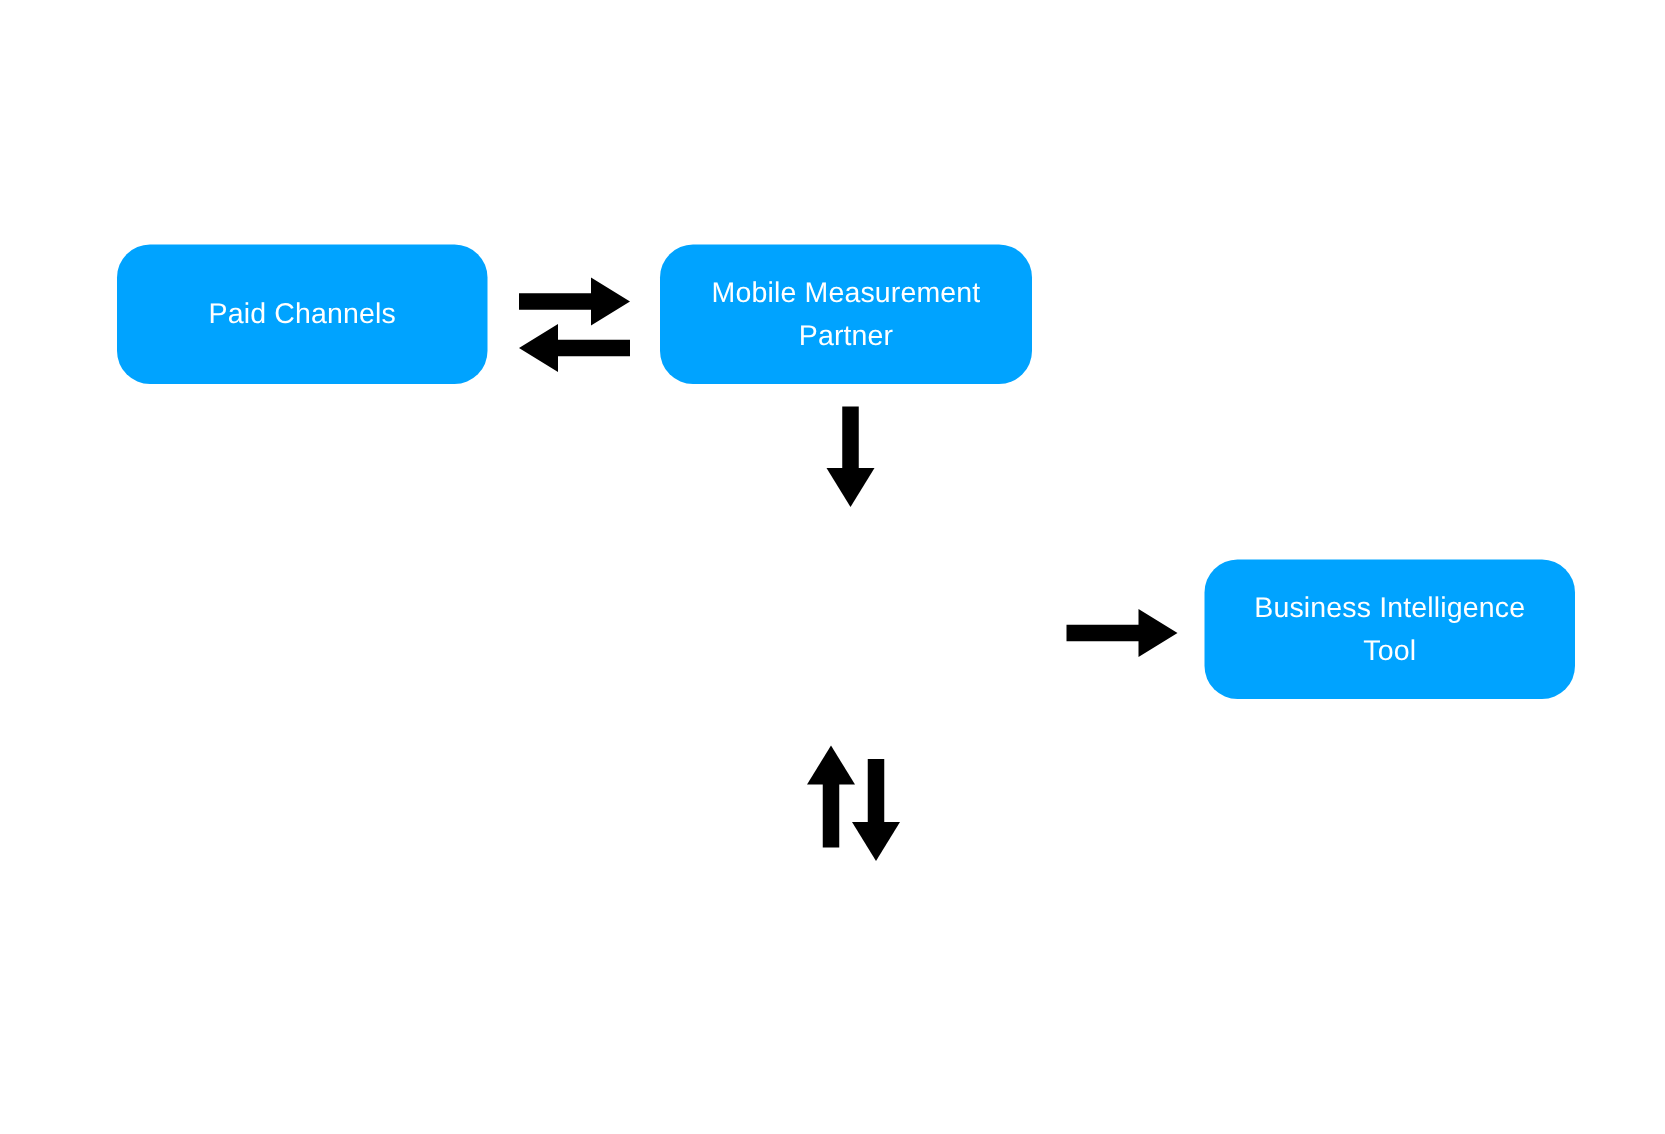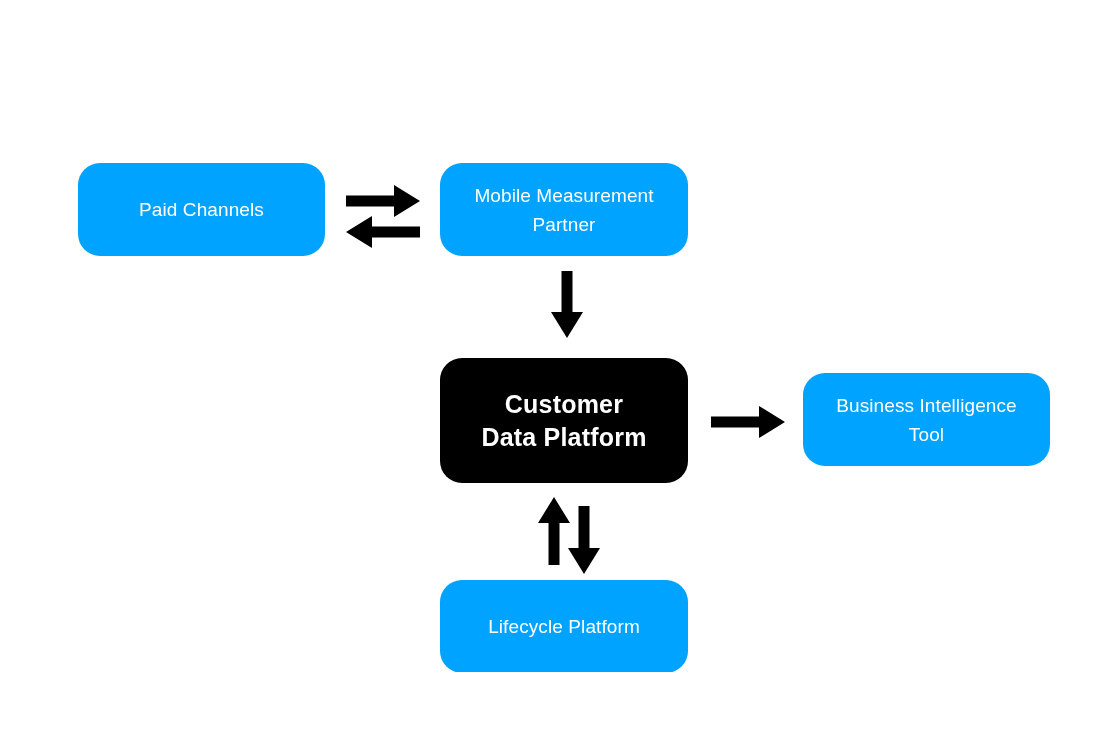--- a/index.html
+++ b/index.html
@@ -64,30 +64,23 @@
 <body>
 
 <div id="canvas">
     <div class="node node-blue" style="left: 78px; top: 163px; width: 247px; height: 93px;">
       <span class="label">Paid Channels</span>
     </div>
     <div class="node node-blue" style="left: 440px; top: 163px; width: 248px; height: 93px; text-align: center;">
       <span class="label">Mobile Measurement
 Partner</span>
     </div>
-    <div class="node node-black" style="left: 440px; top: 358px; width: 248px; height: 125px;">
-      <span class="label">Customer
-Data Platform</span>
-    </div>
     <div class="node node-blue" style="left: 803px; top: 373px; width: 247px; height: 93px; justify-content: flex-end;">
       <span class="label">Business Intelligence
 Tool</span>
-    </div>
-    <div class="node node-blue" style="left: 440px; top: 580px; width: 248px; height: 93px;">
-      <span class="label">Lifecycle Platform</span>
     </div>
     <div class="arrow" style="left: 346px; top: 185px; width: 74px; height: 32px;">
       <svg width="74" height="32" viewBox="0 0 74 32">
         <g fill="#000000">
           <rect y="10.5" height="11" width="50" x="0"></rect>
           <polygon points="48,0 74,16 48,32"></polygon>
         </g>
       </svg>
     </div>
     <div class="arrow" style="left: 346px; top: 216px; width: 74px; height: 32px;">

